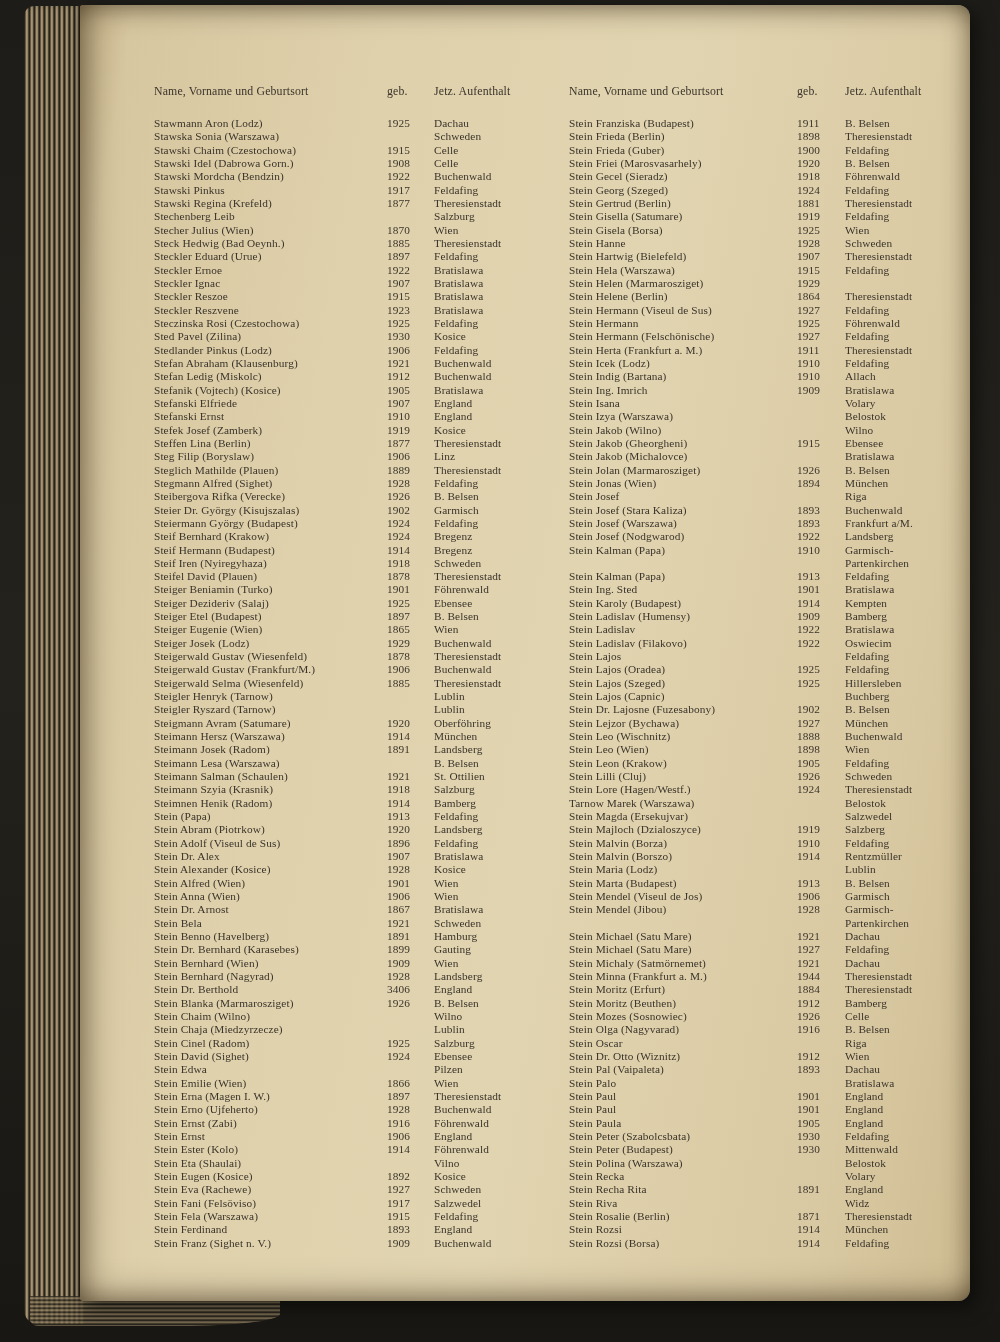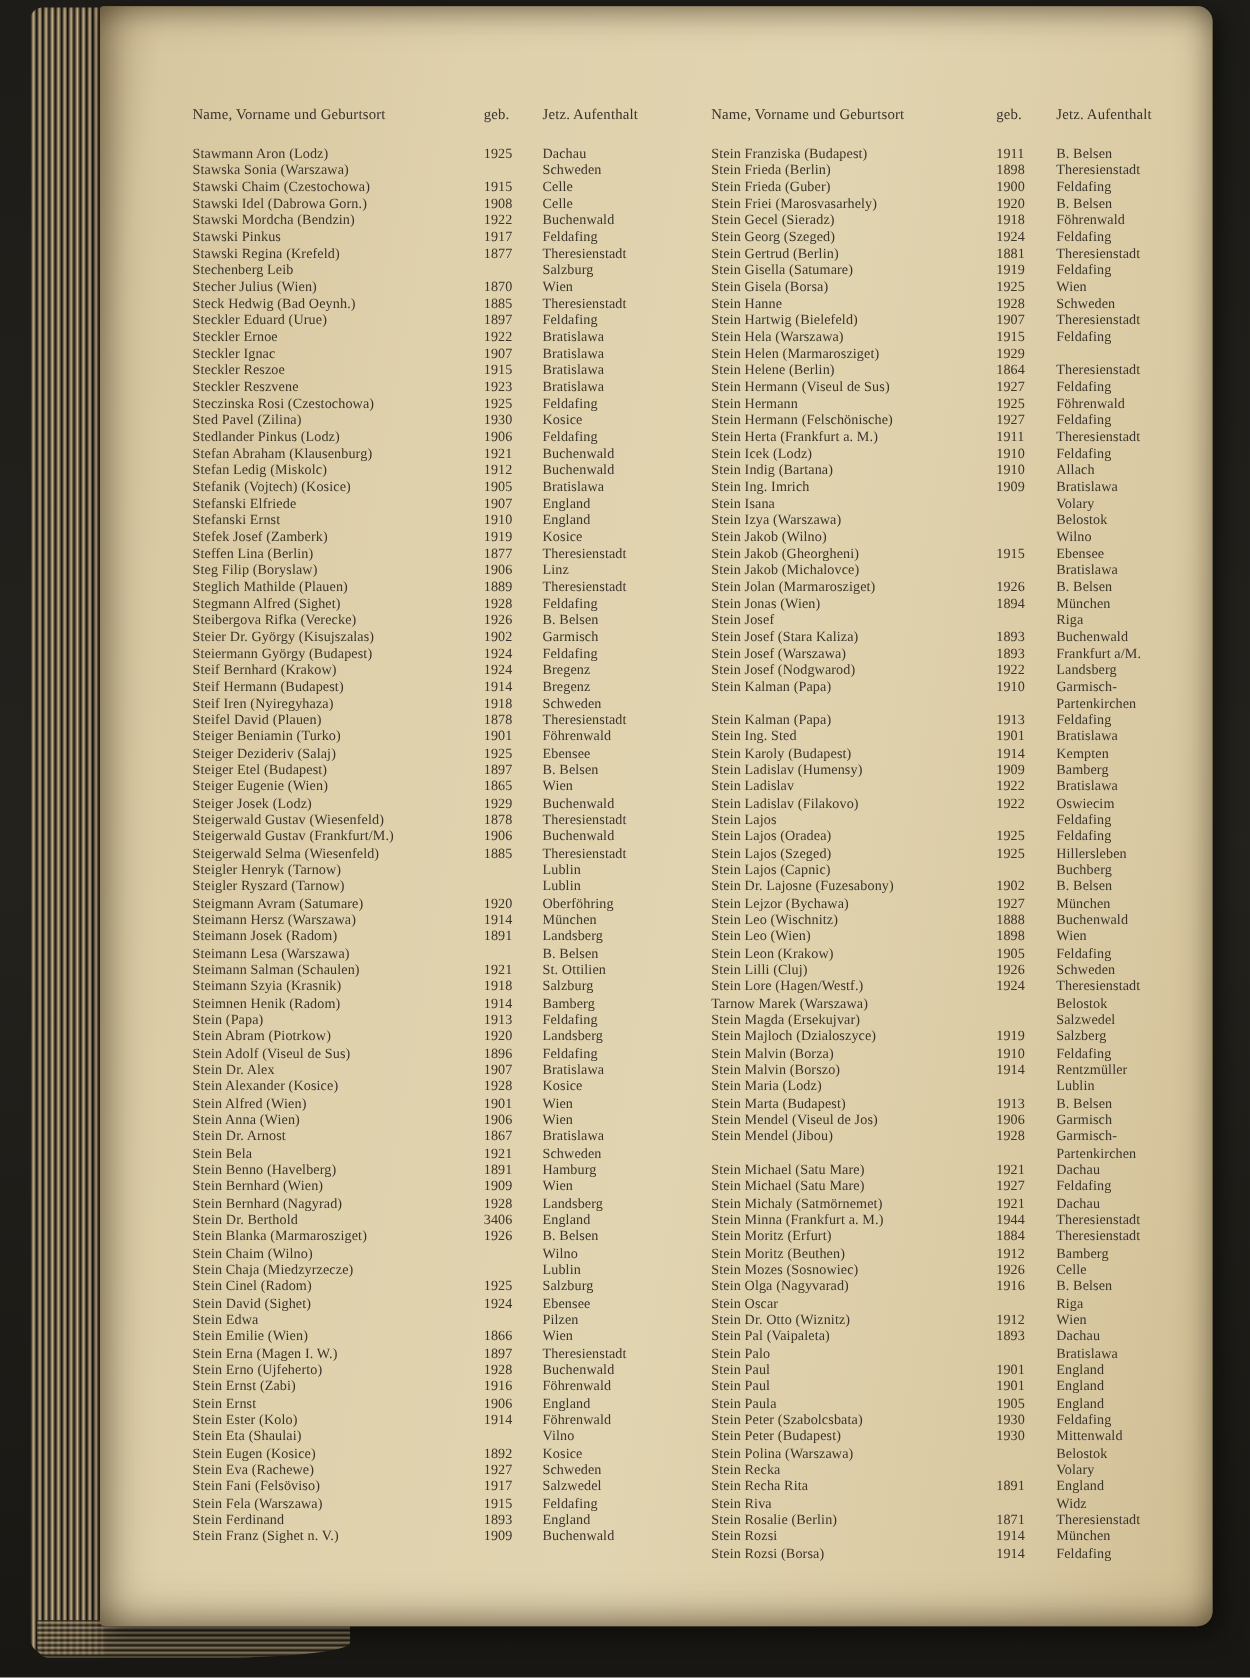--- a/index.html
+++ b/index.html
@@ -368,20 +368,25 @@
                 <span class="c0">Stein Bela</span>
                 <span class="c1">1921</span>
                 <span class="c2">Schweden</span>
               </div>
               <div class="row">
                 <span class="c0">Stein Benno (Havelberg)</span>
                 <span class="c1">1891</span>
                 <span class="c2">Hamburg</span>
               </div>
               <div class="row">
+                <span class="c0">Stein Dr. Bernhard (Karasebes)</span>
+                <span class="c1">1899</span>
+                <span class="c2">Gauting</span>
+              </div>
+              <div class="row">
                 <span class="c0">Stein Bernhard (Wien)</span>
                 <span class="c1">1909</span>
                 <span class="c2">Wien</span>
               </div>
               <div class="row">
                 <span class="c0">Stein Bernhard (Nagyrad)</span>
                 <span class="c1">1928</span>
                 <span class="c2">Landsberg</span>
               </div>
               <div class="row">

